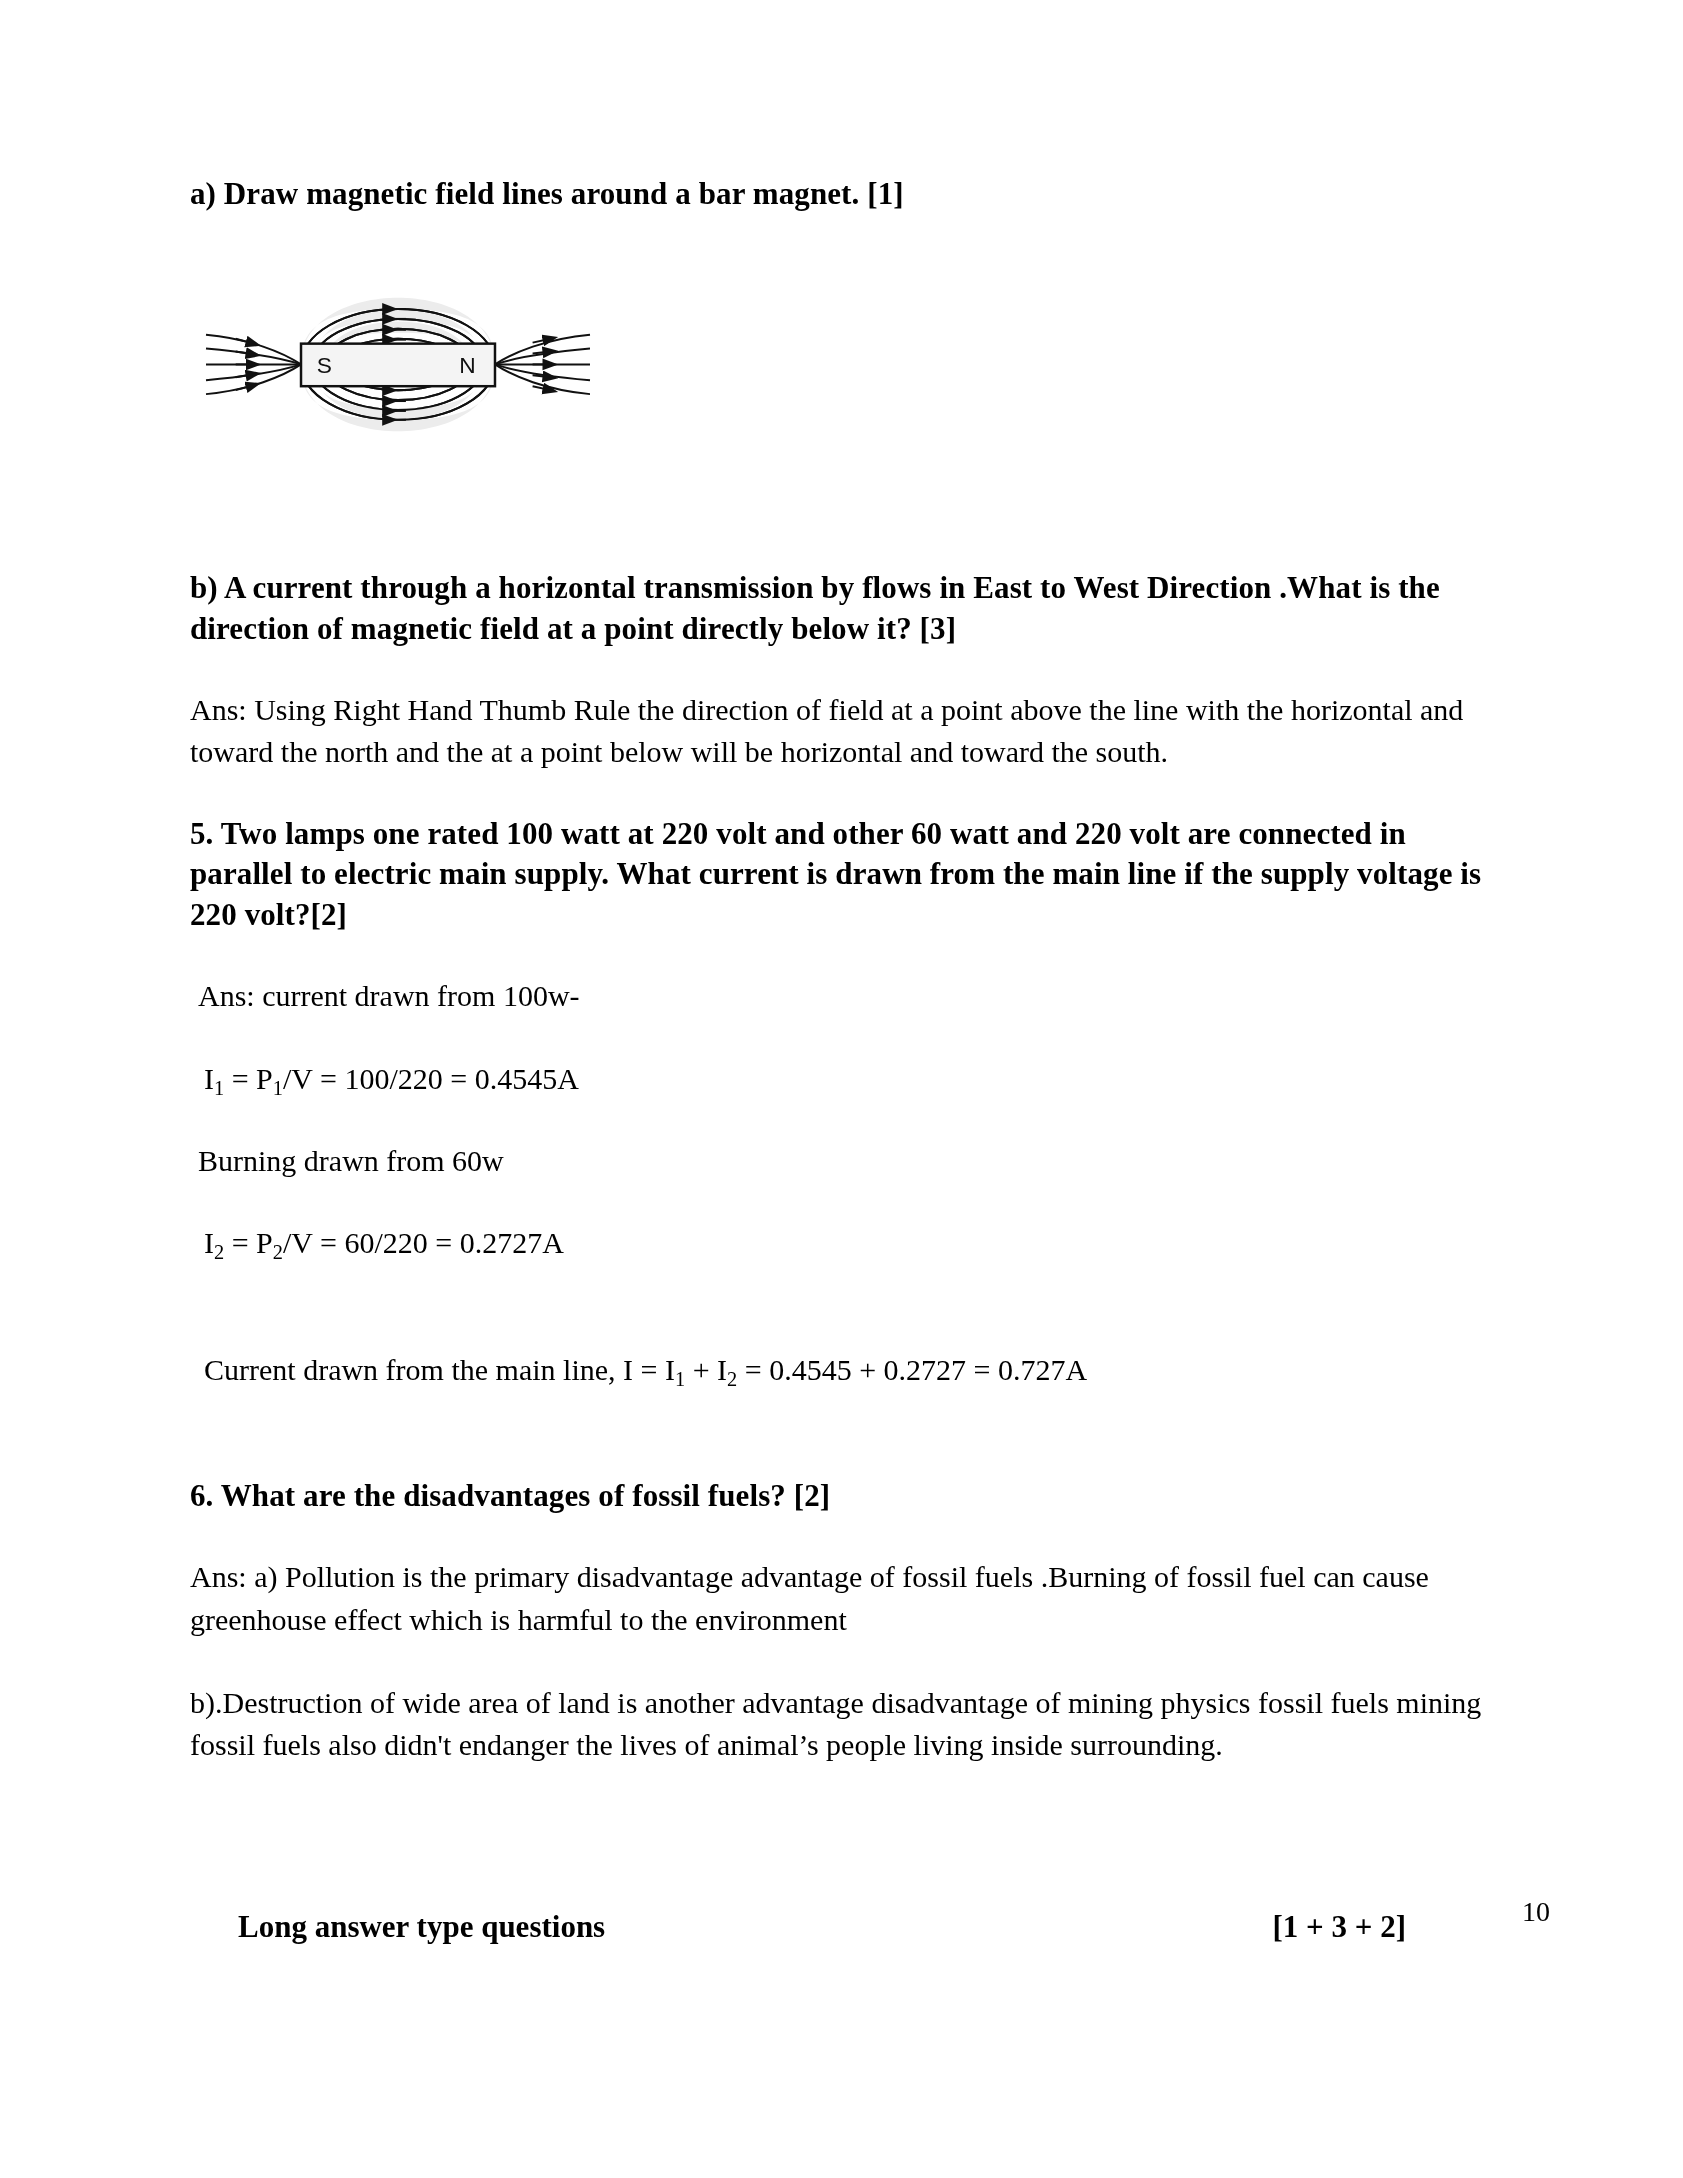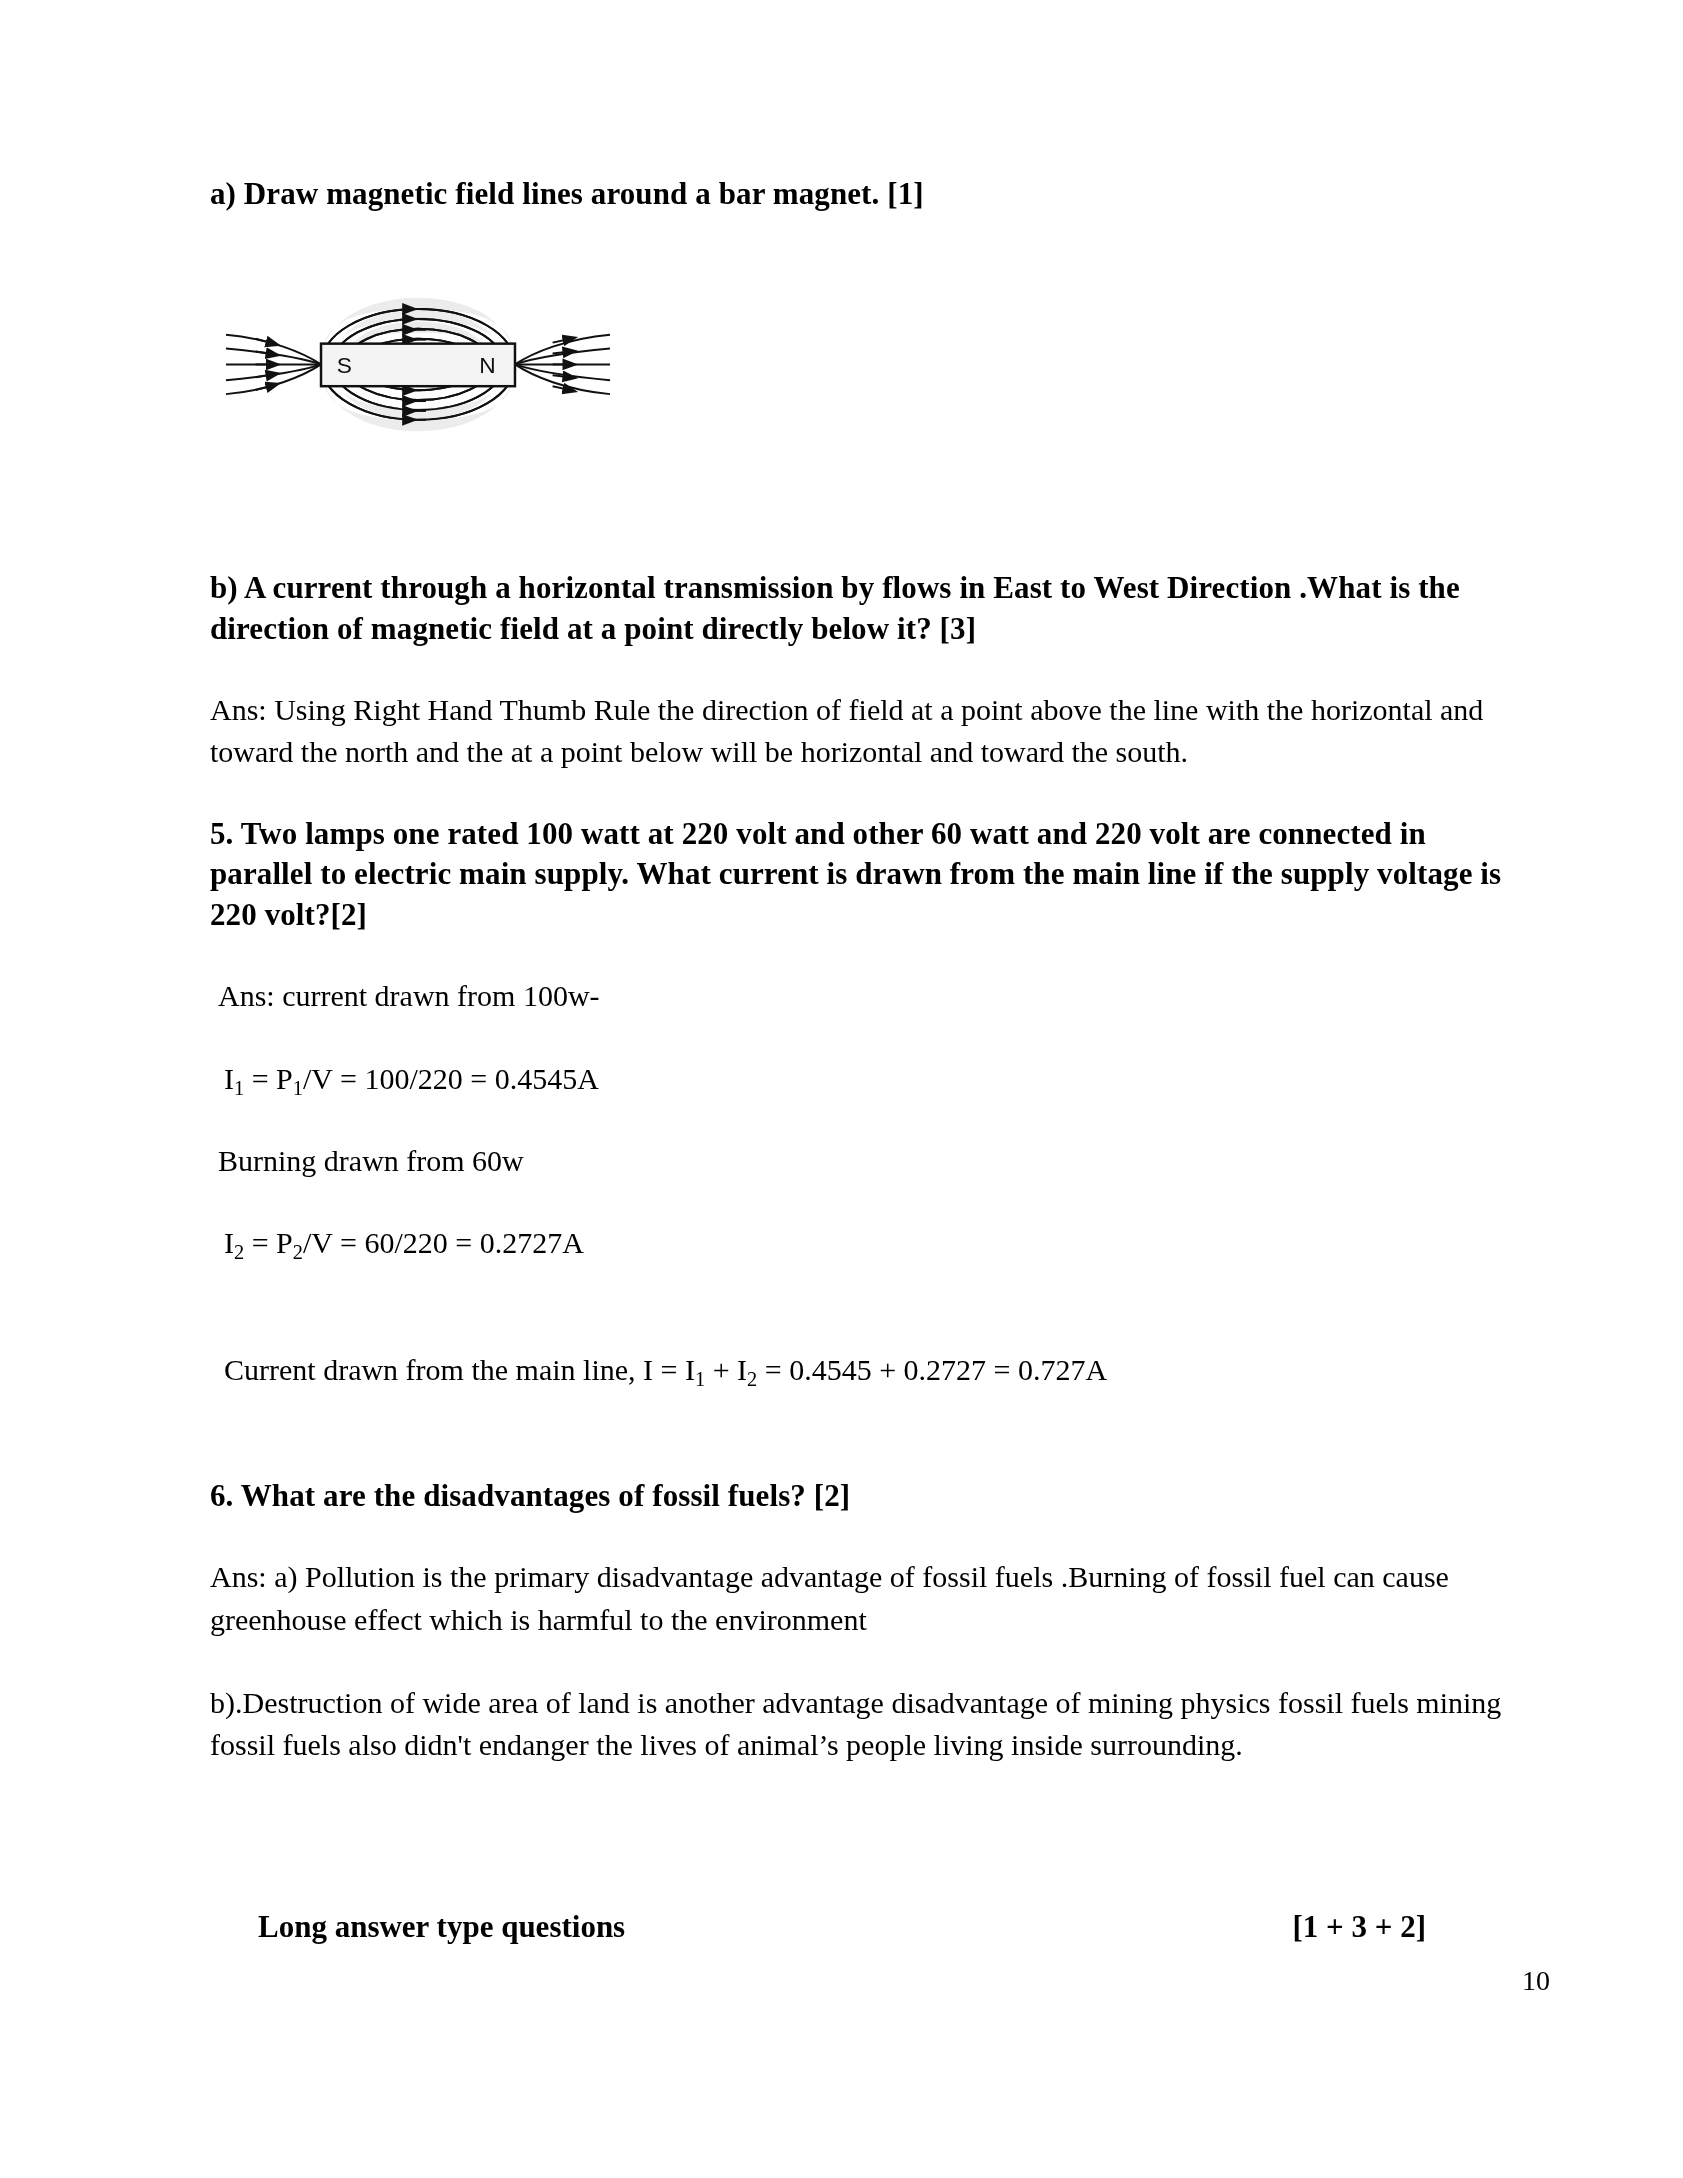--- a/index.html
+++ b/index.html
@@ -21,21 +21,20 @@
     left: 0; top: 0;
     width: 1683px;
     height: 2178px;
     background: #fff;
   }
   .content {
     position: absolute;
     left: 190px;
     top: 174px;
     width: 1303px;
-    margin-left: 20px;
   }
   .q-heading {
     font-weight: bold;
     font-size: 31px;
     line-height: 1.30;
     margin: 0 0 0 0;
     letter-spacing: 0.1px;
   }
   .para {
     font-weight: normal;
@@ -84,21 +83,21 @@
     justify-content: space-between;
     align-items: flex-end;
     width: 1168px;
     margin-left: 48px;
     font-weight: bold;
     font-size: 31px;
   }
   .page-number {
     position: absolute;
     right: 133px;
-    top: 1965px;
+    top: 1896px;
     font-size: 28px;
     font-family: "Liberation Serif", "DejaVu Serif", serif;
     margin-left: 28px;
   }
   .indent-1 { padding-left: 8px; }
   .indent-2 { padding-left: 14px; }
 </style>
 </head>
 <body>
 

